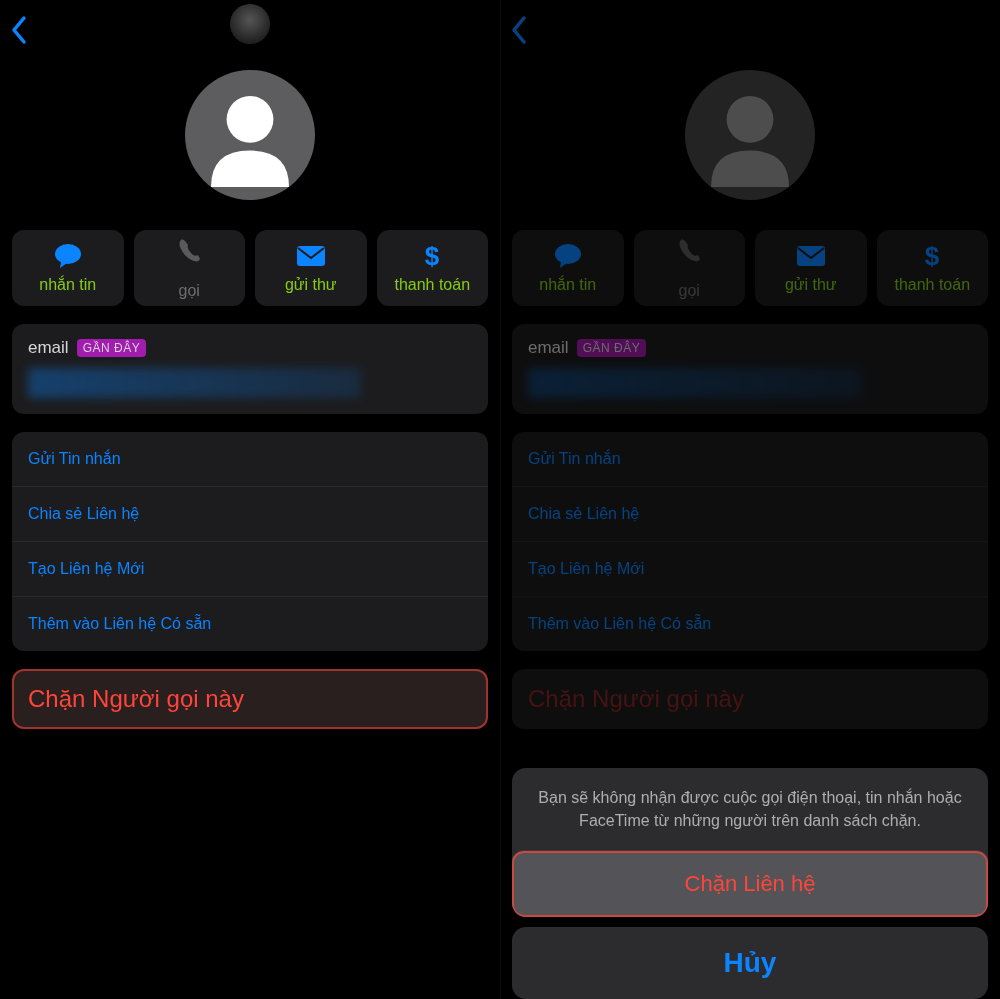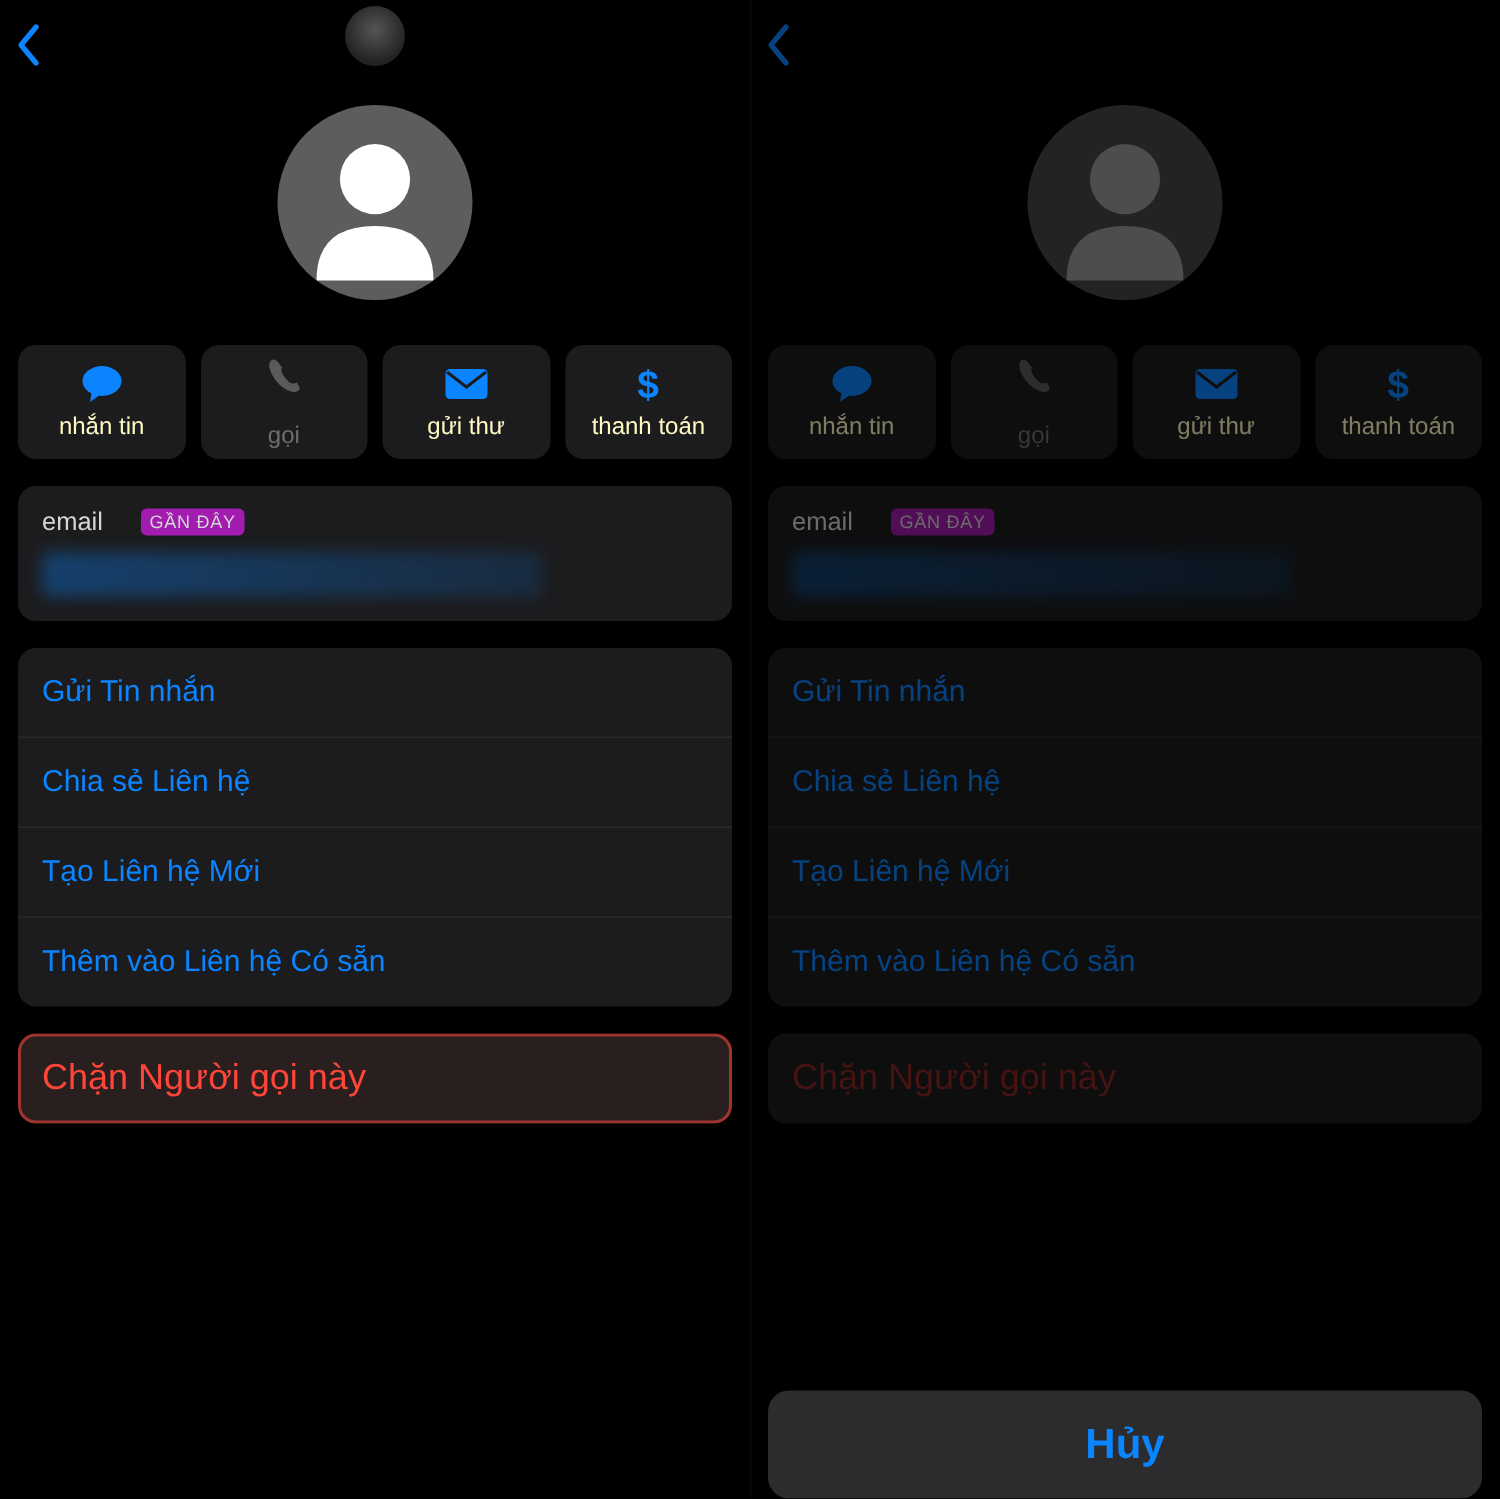--- a/index.html
+++ b/index.html
@@ -22,34 +22,34 @@
   
   .avatar-wrap { display: flex; justify-content: center; padding: 10px 0 30px 0; }
   .avatar { width: 130px; height: 130px; border-radius: 50%; background: #5d5d5f; display: flex; align-items: center; justify-content: center; overflow: hidden; }
   .avatar svg { width: 100%; height: 100%; }
 
   
   .actions { display: flex; gap: 10px; padding: 0 12px 18px 12px; }
   .act { flex: 1; background: #1c1c1e; border-radius: 12px; height: 76px; display: flex; flex-direction: column; align-items: center; justify-content: center; gap: 6px; }
   .act.disabled .icn, .act.disabled .lbl { color: #5a5a5c; }
   .act .icn { color: #0a84ff; height: 28px; display: flex; align-items: center; justify-content: center; }
-  .act .lbl { color: #fef9c3; font-size: 16px; }
+  .act .lbl { color: #84cc16; font-size: 16px; }
   .act.disabled .lbl { color: #6e6e70; margin-top: 12px; }
 
   .icn svg { display: block; }
 
   
   .card { margin: 0 12px 18px 12px; background: #1c1c1e; border-radius: 12px; padding: 14px 16px 16px 16px; }
-  .email-row { display: flex; align-items: center; gap: 25px; font-size: 17px; color: #d6d6d8; }
+  .email-row { display: flex; align-items: center; gap: 8px; font-size: 17px; color: #d6d6d8; }
   .badge { background: #a21caf; color: #d6d6d8; font-size: 12px; padding: 2px 6px; border-radius: 4px; letter-spacing: 0.5px; }
   .blurred-value { margin-top: 10px; height: 30px; border-radius: 4px; background: linear-gradient(90deg, rgba(10,132,255,0.35), rgba(10,132,255,0.15)); filter: blur(5px); width: 75%; }
 
   
   .list { margin: 0 12px 18px 12px; background: #1c1c1e; border-radius: 12px; overflow: hidden; }
-  .row { padding: 18px 16px; font-size: 20px; color: #0a84ff; border-top: 1px solid #2a2a2c; }
+  .row { padding: 18px 16px; font-size: 16px; color: #0a84ff; border-top: 1px solid #2a2a2c; }
   .row:first-child { border-top: none; }
 
   
   .block-card { margin: 0 12px; background: #1c1c1e; border-radius: 12px; overflow: hidden; }
   .block-row { padding: 16px 16px; font-size: 24px; color: #ff453a; }
   .highlight-red { box-shadow: inset 0 0 0 2px rgba(255,69,58,0.55); background: #2a1f1f; border-radius: 12px; }
 
   
   .sheet { position: absolute; left: 12px; right: 12px; bottom: 0; display: flex; flex-direction: column; gap: 10px; }
   .sheet-top { background: #2c2c2e; border-radius: 14px; overflow: hidden; }
@@ -215,17 +215,21 @@
       <div class="row">Thêm vào Liên hệ Có sẵn</div>
     </div>
 
     <div class="block-card">
       <div class="block-row">Chặn Người gọi này</div>
     </div>
 
     <div class="overlay"></div>
 
     <div class="sheet">
+      <div class="sheet-top">
+        <div class="sheet-msg">Bạn sẽ không nhận được cuộc gọi điện thoại, tin nhắn hoặc FaceTime từ những người trên danh sách chặn.</div>
+        <div class="sheet-act highlight-red">Chặn Liên hệ</div>
+      </div>
       <div class="sheet-cancel">Hủy</div>
     </div>
   </div>
 
 </div>
 
 </body></html>

